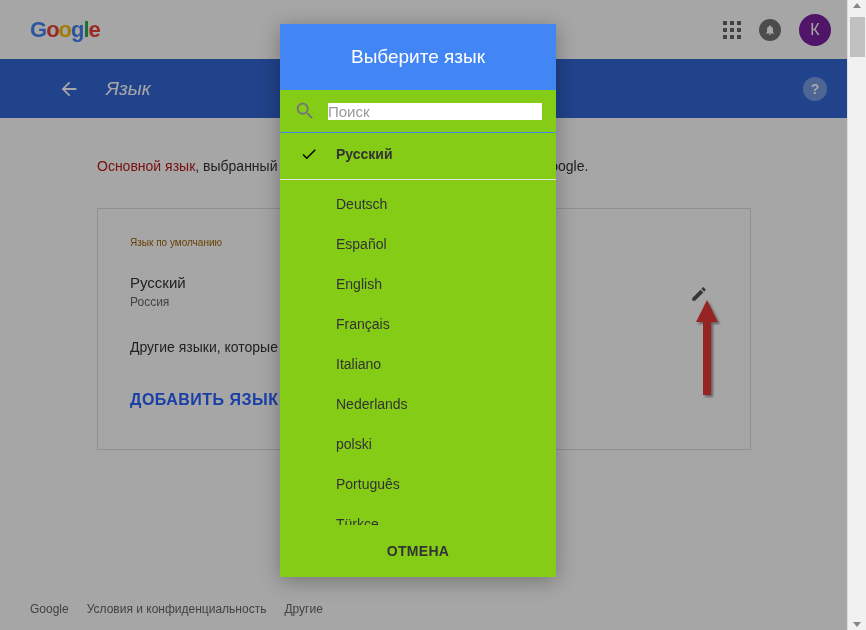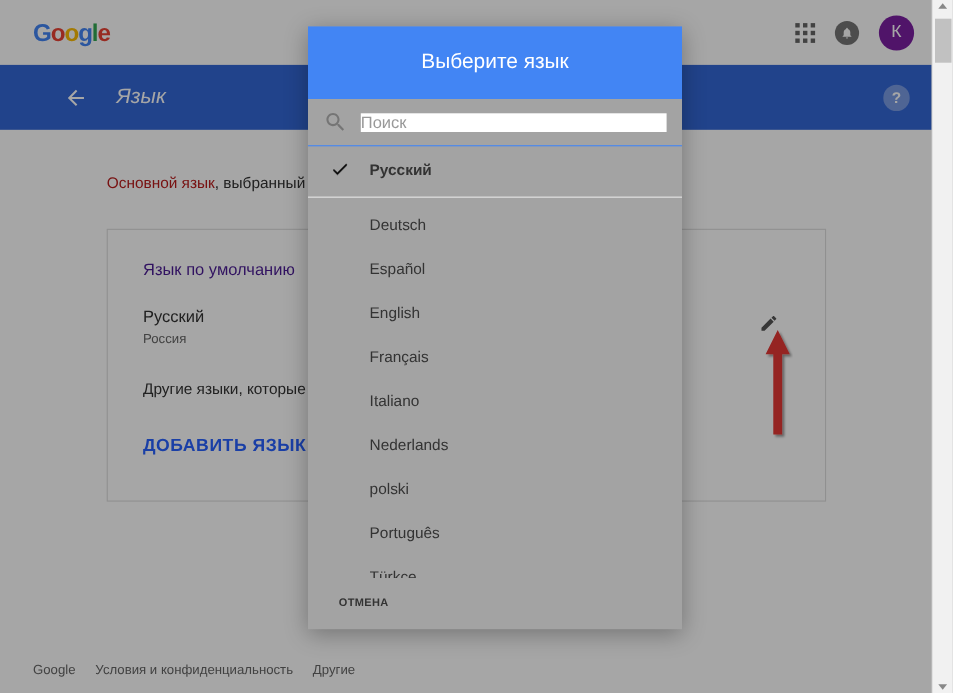--- a/index.html
+++ b/index.html
@@ -28,53 +28,53 @@
     .back-arrow svg { width: 22px; height: 22px; fill: #fff; }
     .page-title { color: #fff; font-size: 19px; }
     .help-circle { width: 24px; height: 24px; border-radius: 50%; background: rgba(255,255,255,0.35); color: #fff; display: flex; align-items: center; justify-content: center; font-size: 14px; font-weight: bold; cursor: pointer; }
     
     .content-area { padding: 40px 0 0 97px; width: 750px; }
     .subtitle-row { font-size: 14px; margin-bottom: 34px; }
     .subtitle-link { color: #b91c1c; }
     .subtitle-rest { color: #333; }
     
     .card { border: 1px solid #ddd; background: #fff; padding: 28px 32px 40px 32px; width: 654px; position: relative; }
-    .card-label { font-size: 15px; color: #4c1d95; margin-bottom: 26px; }
+    .card-label { font-size: 10px; color: #a16207; margin-bottom: 26px; }
     .lang-name { font-size: 15px; color: #333; margin-bottom: 4px; }
     .lang-country { font-size: 12px; color: #666; margin-bottom: 30px; }
     .other-langs { font-size: 14px; color: #333; margin-bottom: 36px; }
     .add-lang { font-size: 16px; color: #2962FF; font-weight: bold; letter-spacing: 0.5px; cursor: pointer; }
     .edit-pencil { position: absolute; top: 76px; right: 42px; cursor: pointer; }
     .edit-pencil svg { width: 18px; height: 18px; fill: #555; }
     
     .footer { position: absolute; bottom: 14px; left: 30px; display: flex; gap: 18px; font-size: 12px; color: #666; }
     .footer span { cursor: pointer; }
     
     .red-arrow { position: absolute; top: 300px; left: 692px; z-index: 5; }
     .red-arrow svg { width: 30px; height: 100px; }
     
     .overlay { position: absolute; inset: 0; background: rgba(0,0,0,0.35); z-index: 10; width: 847px; }
     
-    .modal { position: absolute; top: 24px; left: 280px; width: 340px; background: #a3a3a3; z-index: 20; box-shadow: 0 4px 20px rgba(0,0,0,0.3); }
+    .modal { position: absolute; top: 24px; left: 280px; width: 276px; background: #84cc16; z-index: 20; box-shadow: 0 4px 20px rgba(0,0,0,0.3); }
     .modal-header { background: #4285F4; color: #fff; text-align: center; padding: 22px 0; font-size: 19px; }
     .modal-search { display: flex; align-items: center; padding: 10px 14px; border-bottom: 1px solid #4285F4; gap: 12px; }
     .modal-search svg { width: 22px; height: 22px; fill: #757575; flex-shrink: 0; }
     .modal-search input { border: none; outline: none; font-size: 15px; color: #333; flex: 1; }
     .modal-search input::placeholder { color: #999; }
     .modal-list { height: 392px; overflow-y: scroll; }
     .modal-list::-webkit-scrollbar { width: 14px; }
     .modal-list::-webkit-scrollbar-track { background: #f1f1f1; }
     .modal-list::-webkit-scrollbar-thumb { background: #c1c1c1; }
     .lang-item { display: flex; align-items: center; padding: 12px 16px 12px 20px; cursor: pointer; font-size: 14px; color: #333; gap: 18px; }
     .lang-item.selected { font-weight: bold; }
     .lang-item .check { width: 18px; display: flex; }
     .lang-item .check svg { width: 18px; height: 18px; fill: #000; }
     .lang-item .spacer { width: 18px; }
     .section-divider { height: 1px; background: #e5e5e5; margin: 4px 0; }
-    .modal-footer { padding: 18px 28px; text-align: left; font-size: 10px; font-weight: bold; color: #333; cursor: pointer; letter-spacing: 0.3px; }
+    .modal-footer { padding: 18px 28px; text-align: center; font-size: 14px; font-weight: bold; color: #333; cursor: pointer; letter-spacing: 0.3px; }
     
     .scrollbar-outer { position: absolute; right: 0; top: 0; width: 19px; height: 630px; background: #f1f1f1; border-left: 1px solid #ddd; }
     .scrollbar-outer .thumb { position: absolute; top: 17px; left: 2px; width: 15px; height: 40px; background: #c1c1c1; }
     .scrollbar-outer .arrow-up { position: absolute; top: 3px; left: 5px; width: 0; height: 0; border-left: 4px solid transparent; border-right: 4px solid transparent; border-bottom: 5px solid #888; }
     .scrollbar-outer .arrow-down { position: absolute; bottom: 3px; left: 5px; width: 0; height: 0; border-left: 4px solid transparent; border-right: 4px solid transparent; border-top: 5px solid #888; }
   </style>
 </head>
 <body>
 
 <div class="page-wrap">

